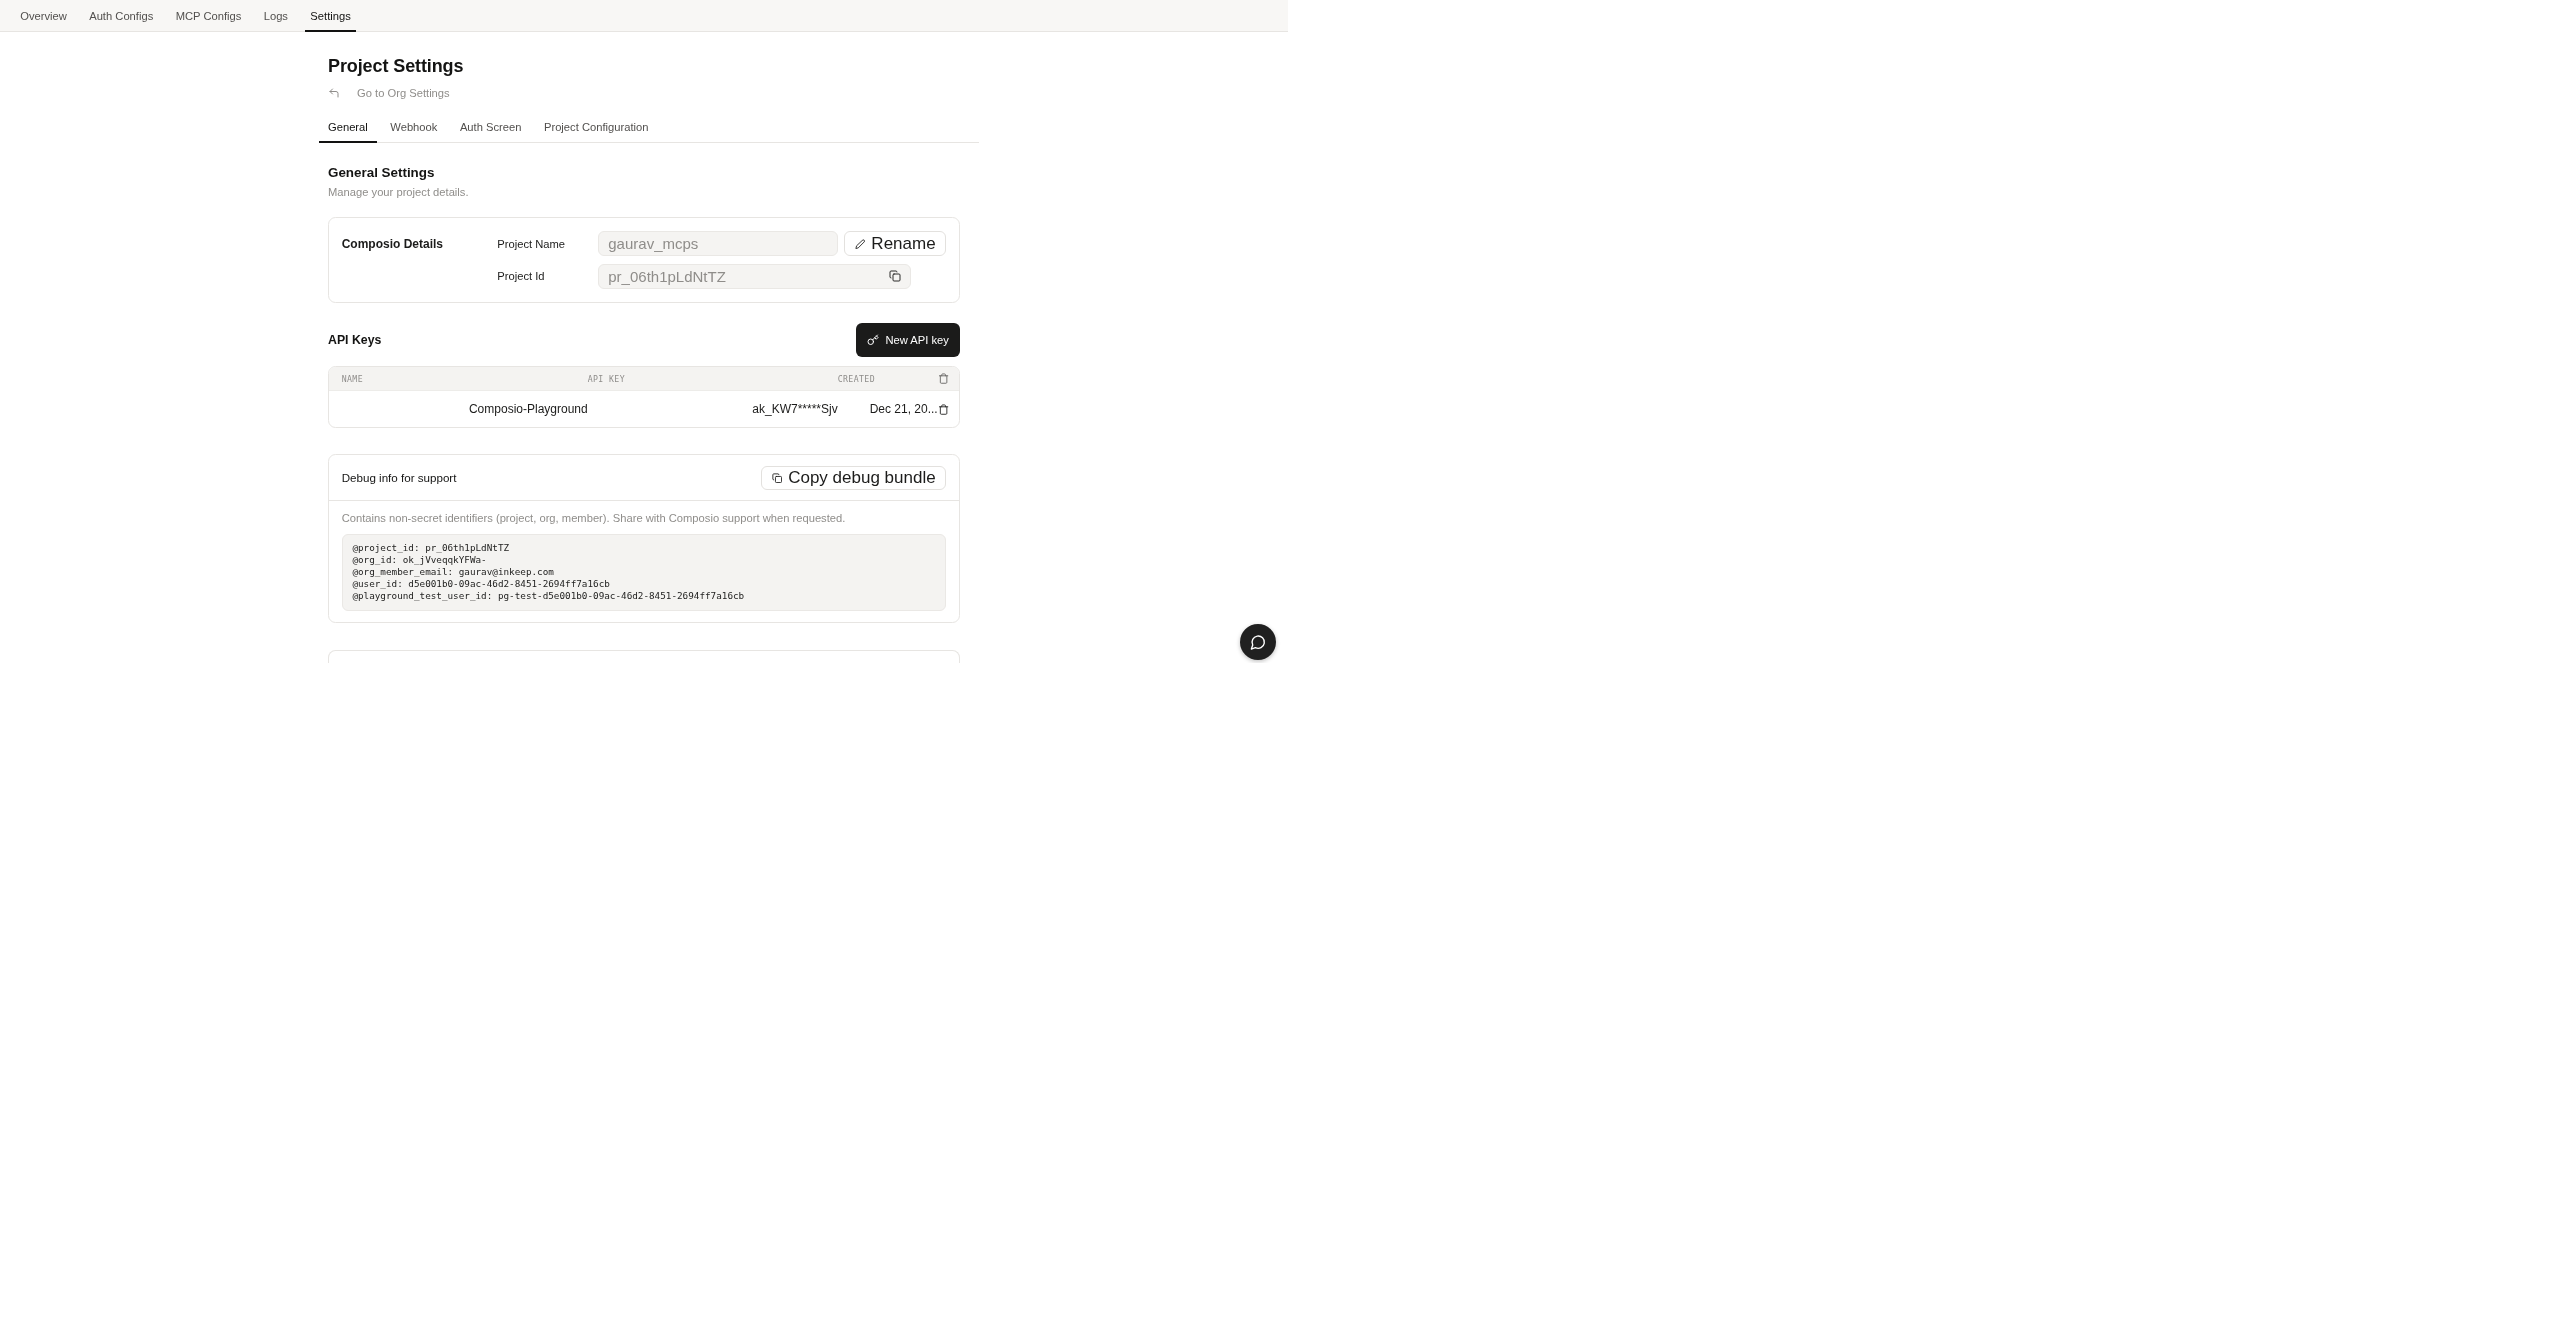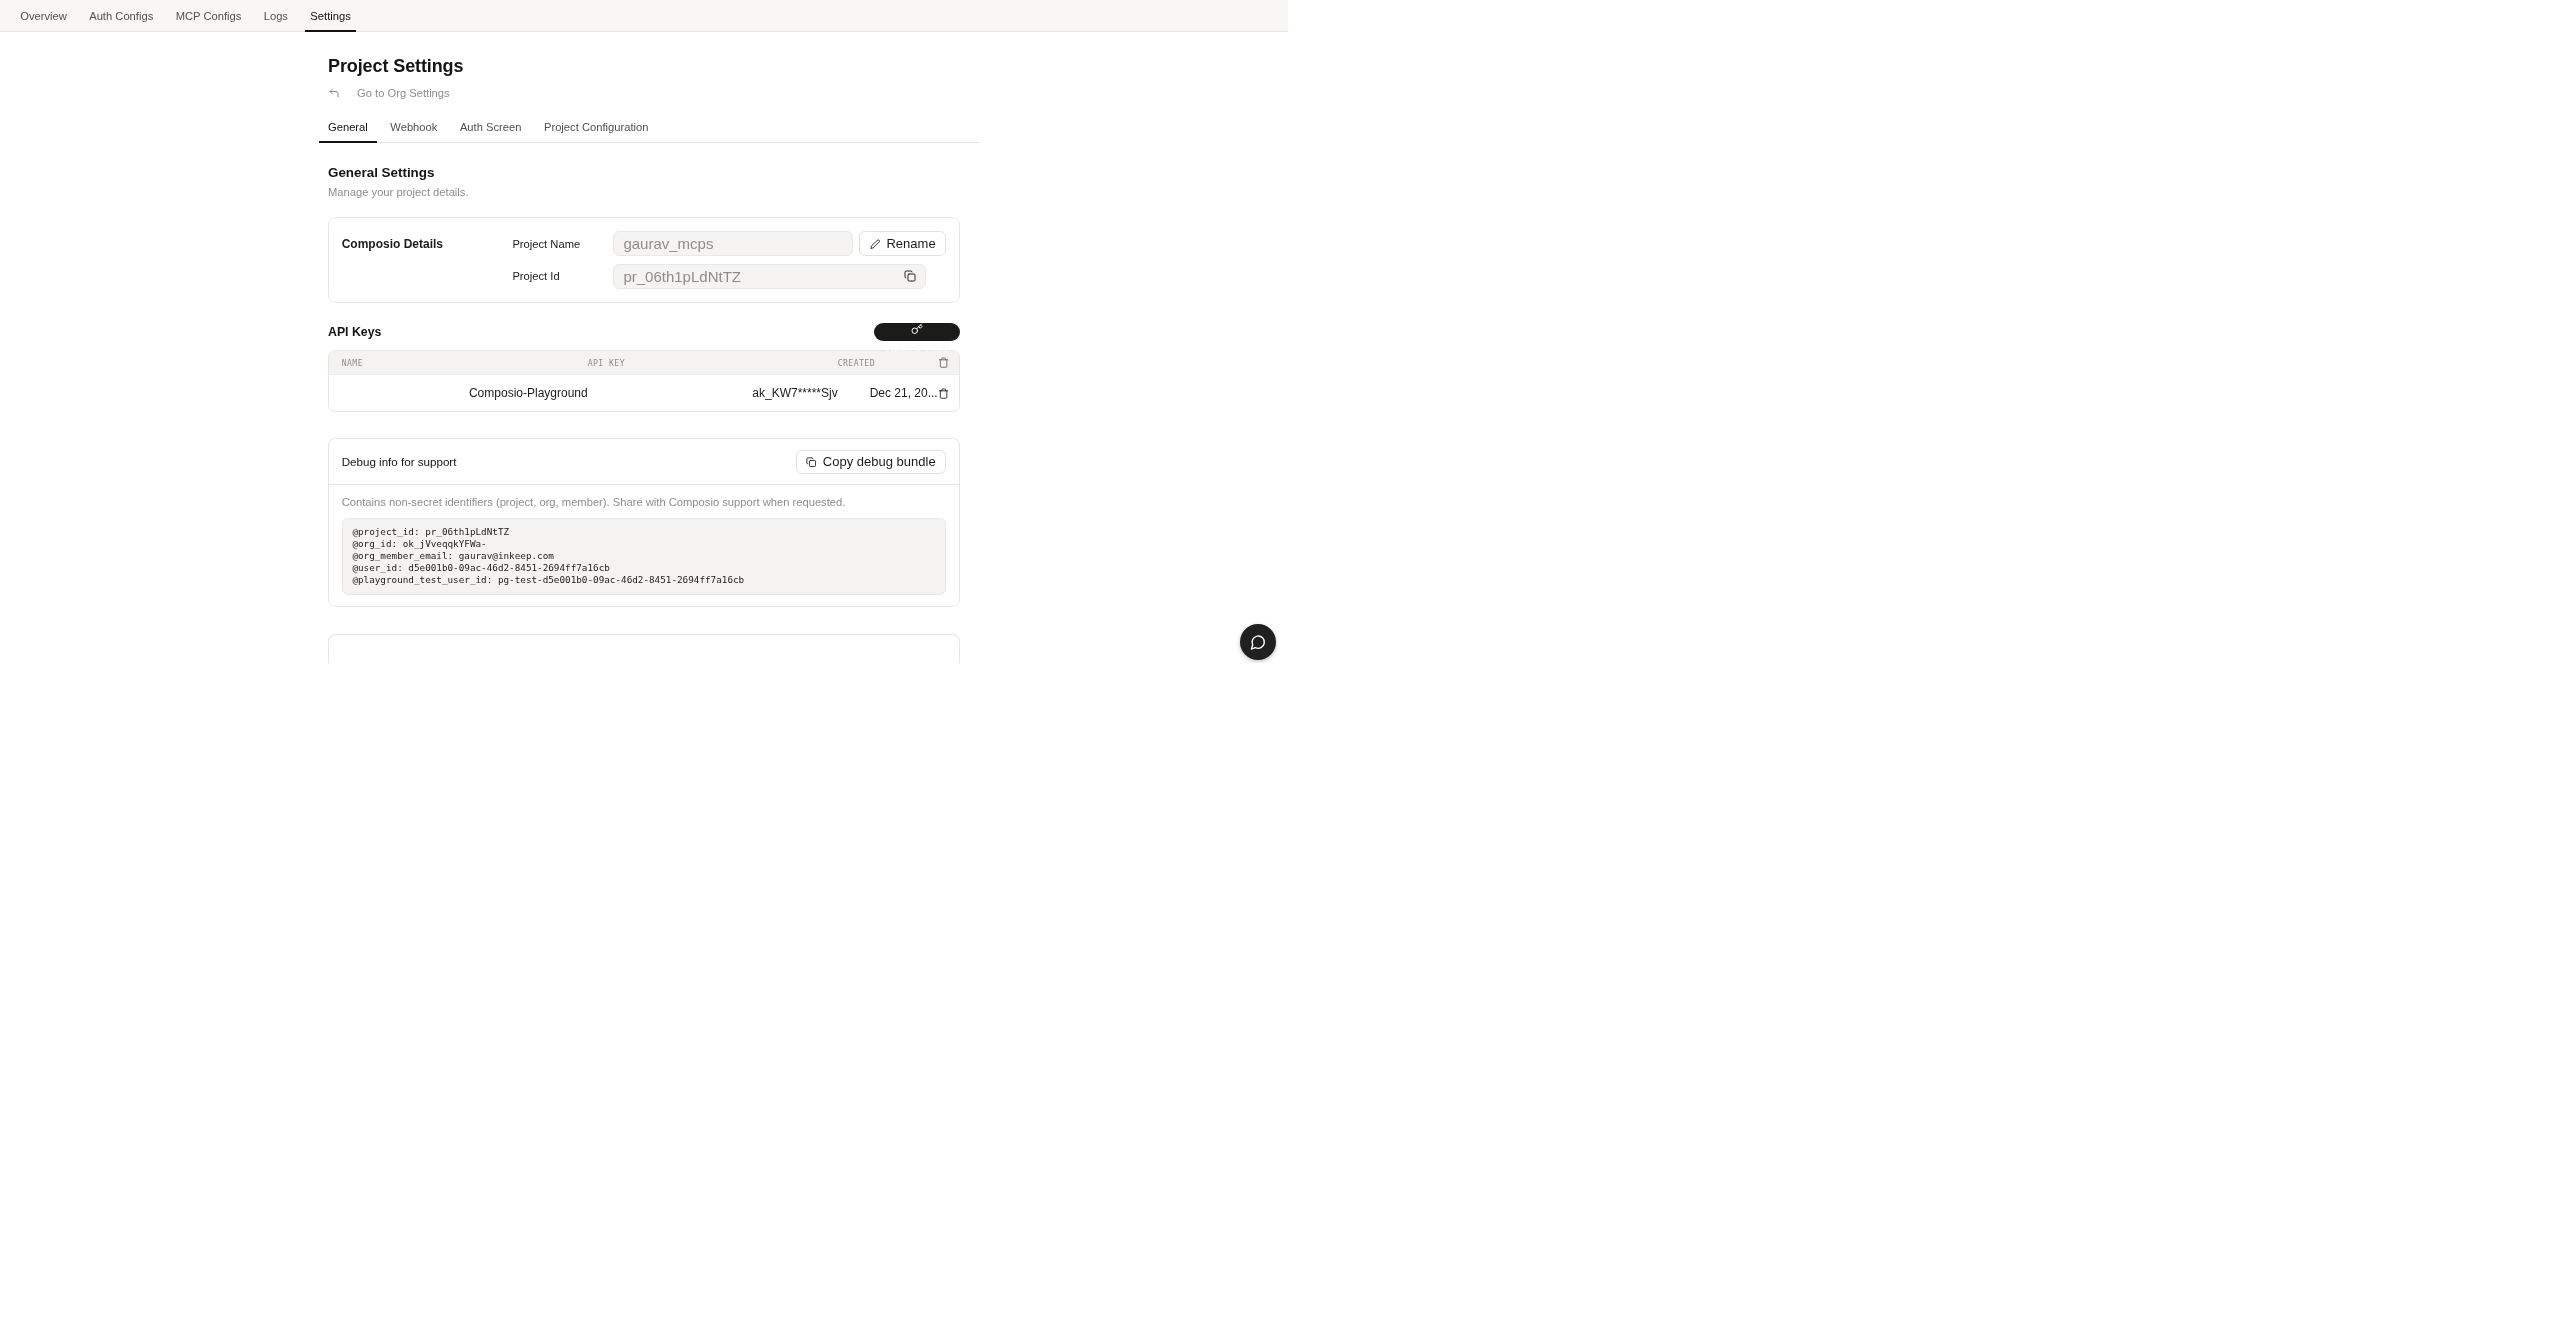--- a/index.html
+++ b/index.html
@@ -66,36 +66,36 @@
   .field-label { width: 101px; font-size: 11.2px; color: #1c1c1b; }
   .text-input {
     height: 25px; background: #f5f4f2; border: 0.7px solid #eae8e5; border-radius: 6px;
     display: flex; align-items: center; padding: 0 9px; font-size: 15px; color: #8f8d8a;
   }
   .input-name { width: 240px; }
   .input-id { width: 313px; justify-content: space-between; }
   .btn {
     display: inline-flex; align-items: center; gap: 6px; height: 25px;
     background: #fff; border: 0.7px solid #e3e1de; border-radius: 6px;
-    padding: 0 9.7px; font-size: 13px; color: #1c1c1b; cursor: pointer;
+    padding: 0 9.7px; font-size: 17px; color: #1c1c1b; cursor: pointer;
     font-family: "Liberation Sans", sans-serif;
   }
   .btn svg { stroke: #1c1c1b; }
   .rename-btn { margin-left: 6px; }
   .icon-btn { background: none; border: none; cursor: pointer; display: inline-flex; padding: 0; }
 
   
   .apikeys-head {
     margin: 19.4px 0 0 9px; width: 632px; display: flex; align-items: center; justify-content: space-between;
   }
   .apikeys-title { font-size: 12.3px; font-weight: 700; color: #141413; }
   .dark-btn {
-    display: inline-flex; align-items: center; gap: 6.7px; height: 18px;
-    background: #1b1b1a; color: #fff; border: none; border-radius: 11px;
-    padding: 0 11.2px; font-size: 11.2px; cursor: pointer; font-family: "Liberation Sans", sans-serif; flex-direction: column;
+    display: inline-flex; align-items: center; gap: 6.7px; height: 34px;
+    background: #1b1b1a; color: #fff; border: none; border-radius: 6px;
+    padding: 0 11.2px; font-size: 11.2px; cursor: pointer; font-family: "Liberation Sans", sans-serif;
   }
   .dark-btn svg { stroke: #fff; }
 
   .table-card { margin-top: 9.7px; overflow: hidden; }
   .tbl-header {
     display: grid; grid-template-columns: 246px 250px 100px 1fr; align-items: center;
     height: 23px; background: #f4f3f1; padding: 0 12.7px;
     font-family: "DejaVu Sans Mono", monospace; font-size: 8.2px; letter-spacing: 0.4px;
     color: #8f8d8b;
   }

